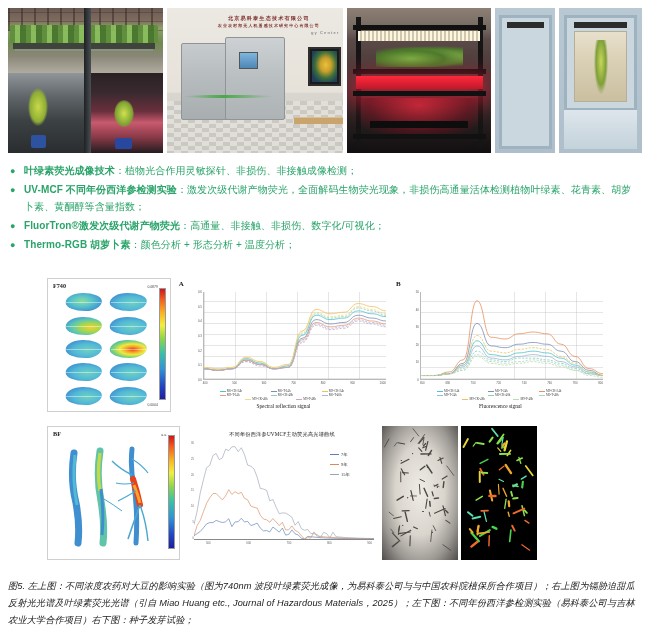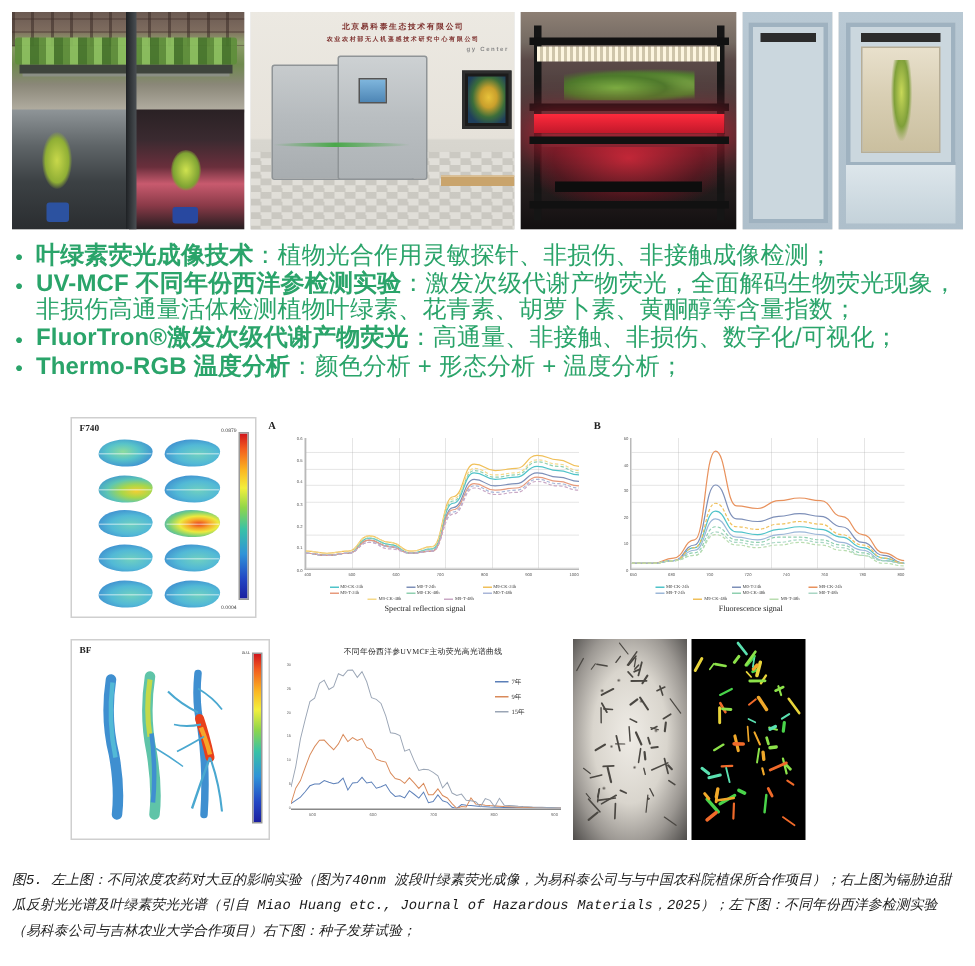--- a/index.html
+++ b/index.html
@@ -188,21 +188,21 @@
     margin-bottom:2px;
   }
   .blt-dot {
     flex:0 0 auto; width:14px; padding-top:5px;
     color:#2aa46a; font-size:9px; line-height:1;
     text-align:left;
   }
   .blt-txt {
     flex:1 1 auto;
     color:#2aa46a;
-    font-size:16px;
+    font-size:10px;
     line-height:17px;
     letter-spacing:.1px;
   }
   .blt-txt b { font-weight:bold; }
 
   
   .fig { position:absolute; left:0; top:274px; width:650px; height:300px; }
 
   
   .row-mid { position:absolute; left:47px; top:4px; width:560px; height:140px; display:flex; }
@@ -338,21 +338,21 @@
       radial-gradient(circle at 55% 66%,rgba(60,55,50,.8) 0 .6px,rgba(0,0,0,0) 1px),
       radial-gradient(circle at 22% 78%,rgba(60,55,50,.8) 0 .6px,rgba(0,0,0,0) 1px),
       radial-gradient(circle at 70% 84%,rgba(60,55,50,.8) 0 .6px,rgba(0,0,0,0) 1px);
   }
   .seed-gray svg, .panel-seedf svg { position:absolute; inset:0; width:100%; height:100%; }
   .panel-seedf { position:relative; width:76px; height:134px; margin-left:3px;
                  background:#000; overflow:hidden; }
 
   .caption {
     position:absolute; left:8px; top:578px; width:634px;
-    font-family:Liberation Mono, monospace;
+    font-family:Liberation Sans, sans-serif;
     font-size:9.2px; line-height:17px; color:#1a1a1a; font-style:italic;
     letter-spacing:.1px;
   }
 </style>
 </head>
 <body>
 
 <div class="photo-row">
 
   <div class="photo p1">
@@ -428,21 +428,21 @@
     <div class="blt-txt"><b>UV-MCF 不同年份西洋参检测实验</b><span>：激发次级代谢产物荧光，全面解码生物荧光现象，非损伤高通量活体检测植物叶绿素、花青素、胡萝卜素、黄酮醇等含量指数；</span></div>
   </div>
 
   <div class="blt">
     <div class="blt-dot">●</div>
     <div class="blt-txt"><b>FluorTron®激发次级代谢产物荧光</b><span>：高通量、非接触、非损伤、数字化/可视化；</span></div>
   </div>
 
   <div class="blt">
     <div class="blt-dot">●</div>
-    <div class="blt-txt"><b>Thermo-RGB 温度分析</b><span>：颜色分析 + 形态分析 + 温度分析；</span></div>
+    <div class="blt-txt"><b>Thermo-RGB 胡萝卜素</b><span>：颜色分析 + 形态分析 + 温度分析；</span></div>
   </div>
 
 </div>
 
 <div class="fig">
 
   <div class="row-mid">
 
     <div class="panel-f740">
       <div class="panel-lbl">F740</div>

